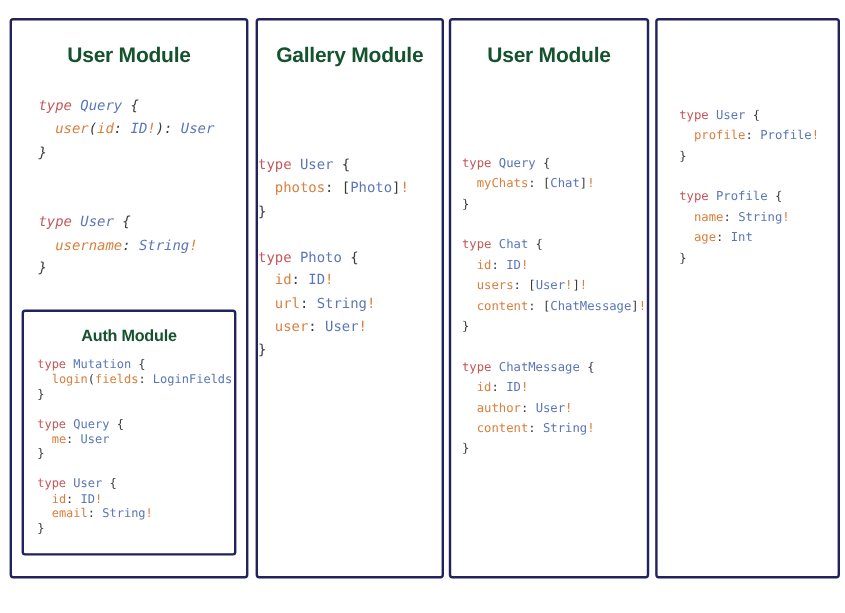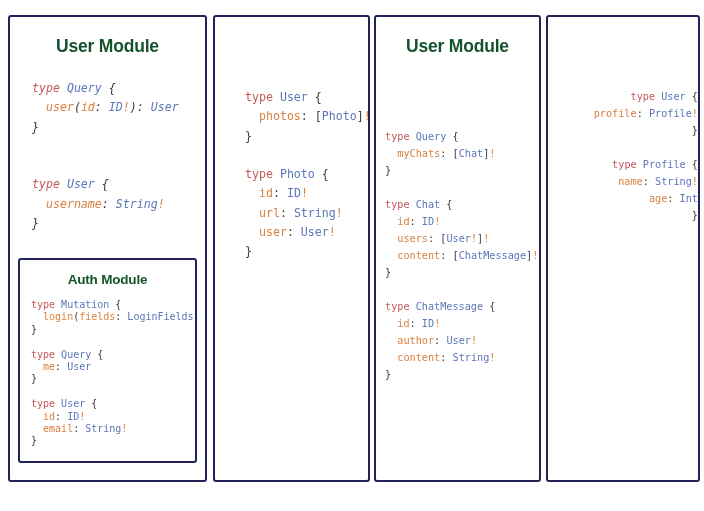--- a/index.html
+++ b/index.html
@@ -95,21 +95,21 @@
     margin-top: 12px;
     font-size: 10px;
     line-height: 12.4px;
   }
 
   
   #card-gallery {
     left: 213px; top: 15px; width: 157px; height: 467px;
   }
   #gallery-code {
-    margin-left: 30px;
+    margin-left: 0;
     margin-top: 71px;
   }
 
   
   #card-chat {
     left: 374px; top: 15px; width: 167px; height: 467px;
   }
   #chat-code {
     margin-left: 9px;
     margin-top: 71px;
@@ -119,21 +119,20 @@
 
   
   #card-profile {
     left: 546px; top: 15px; width: 154px; height: 467px;
   }
   #profile-code {
     margin-left: 18px;
     margin-top: 71px;
     font-size: 10.2px;
     line-height: 17px;
-    text-align: right;
   }
 </style>
 </head>
 <body>
 
 <div id="board">
 
   <div class="module-card" id="card-user">
     <div class="module-title card-title-lg">User Module</div>
     <div class="code-block code-lg" id="user-code"><span><span class="kw">type </span><span class="tn">Query</span><span class="pn"> {</span></span>
@@ -156,20 +155,21 @@
 <span><span class="pn">}</span></span>
 <span>&nbsp;</span>
 <span><span class="kw">type </span><span class="tn">User</span><span class="pn"> {</span></span>
 <span><span class="pn">  </span><span class="fld">id</span><span class="pn">: </span><span class="ty">ID</span><span class="bang">!</span></span>
 <span><span class="pn">  </span><span class="fld">email</span><span class="pn">: </span><span class="ty">String</span><span class="bang">!</span></span>
 <span><span class="pn">}</span></span></div>
     </div>
   </div>
 
   <div class="module-card" id="card-gallery">
+    <div class="module-title card-title-lg">Gallery Module</div>
     <div class="code-block code-lg" id="gallery-code"><span><span class="kw">type </span><span class="tn">User</span><span class="pn"> {</span></span>
 <span><span class="pn">  </span><span class="fld">photos</span><span class="pn">: </span><span class="pn">[</span><span class="ty">Photo</span><span class="pn">]</span><span class="bang">!</span></span>
 <span><span class="pn">}</span></span>
 <span>&nbsp;</span>
 <span><span class="kw">type </span><span class="tn">Photo</span><span class="pn"> {</span></span>
 <span><span class="pn">  </span><span class="fld">id</span><span class="pn">: </span><span class="ty">ID</span><span class="bang">!</span></span>
 <span><span class="pn">  </span><span class="fld">url</span><span class="pn">: </span><span class="ty">String</span><span class="bang">!</span></span>
 <span><span class="pn">  </span><span class="fld">user</span><span class="pn">: </span><span class="ty">User</span><span class="bang">!</span></span>
 <span><span class="pn">}</span></span></div>
   </div>

